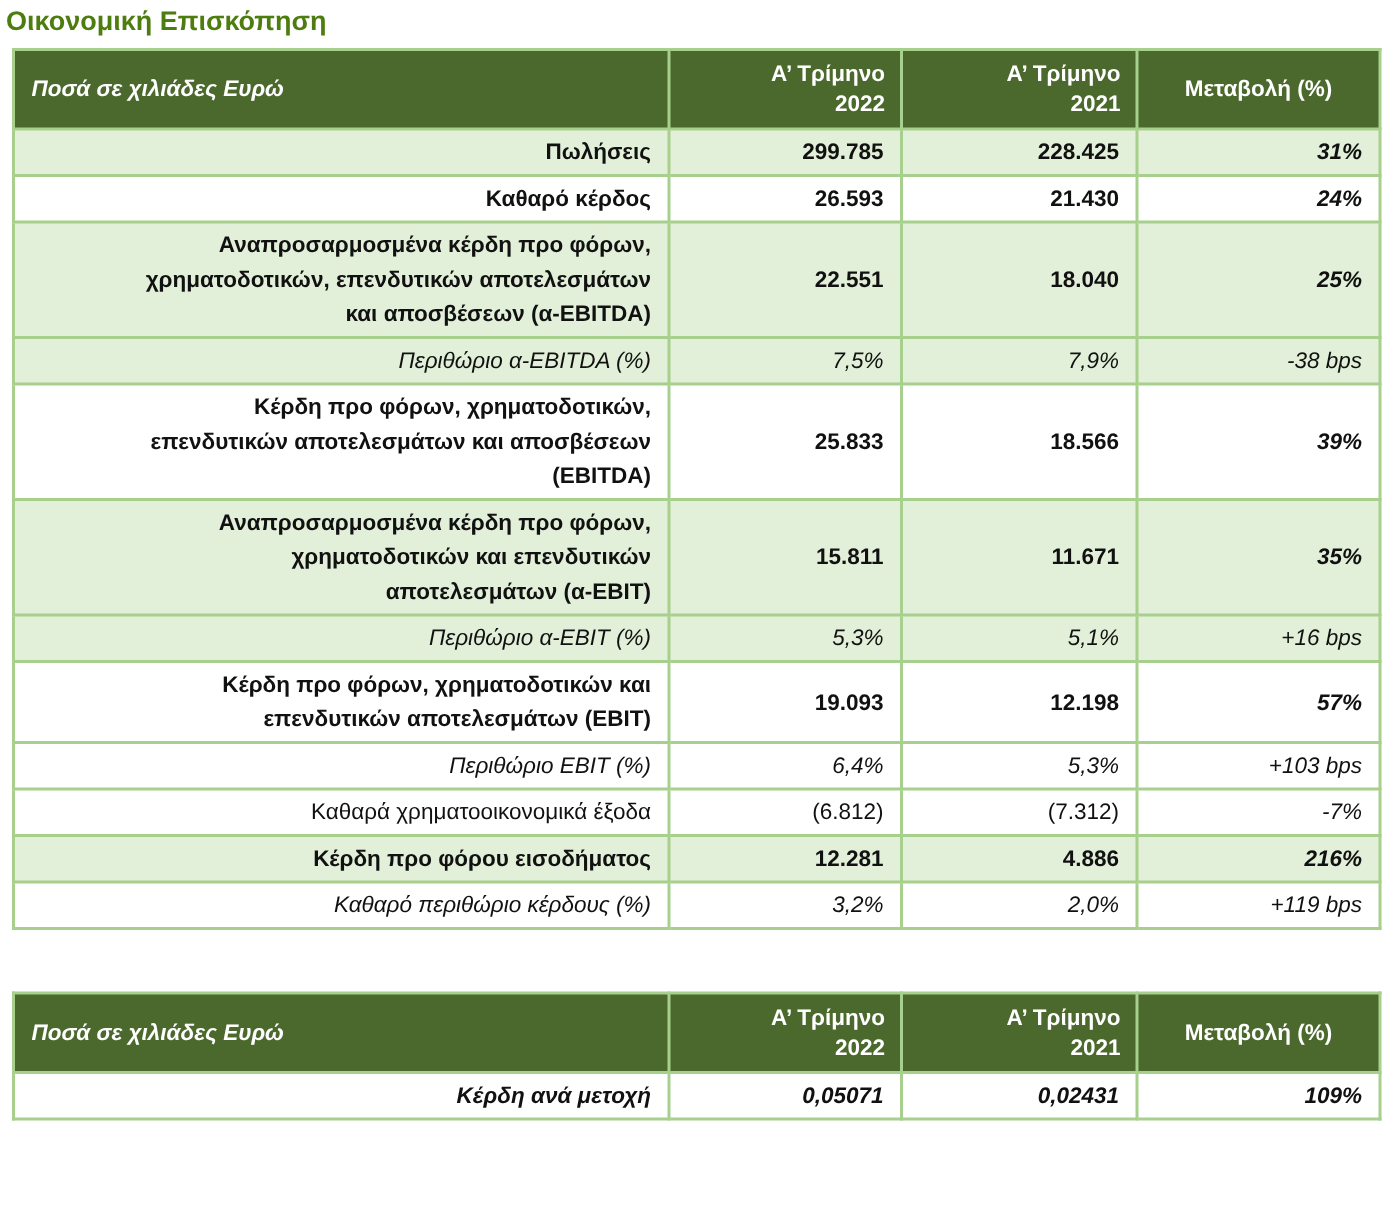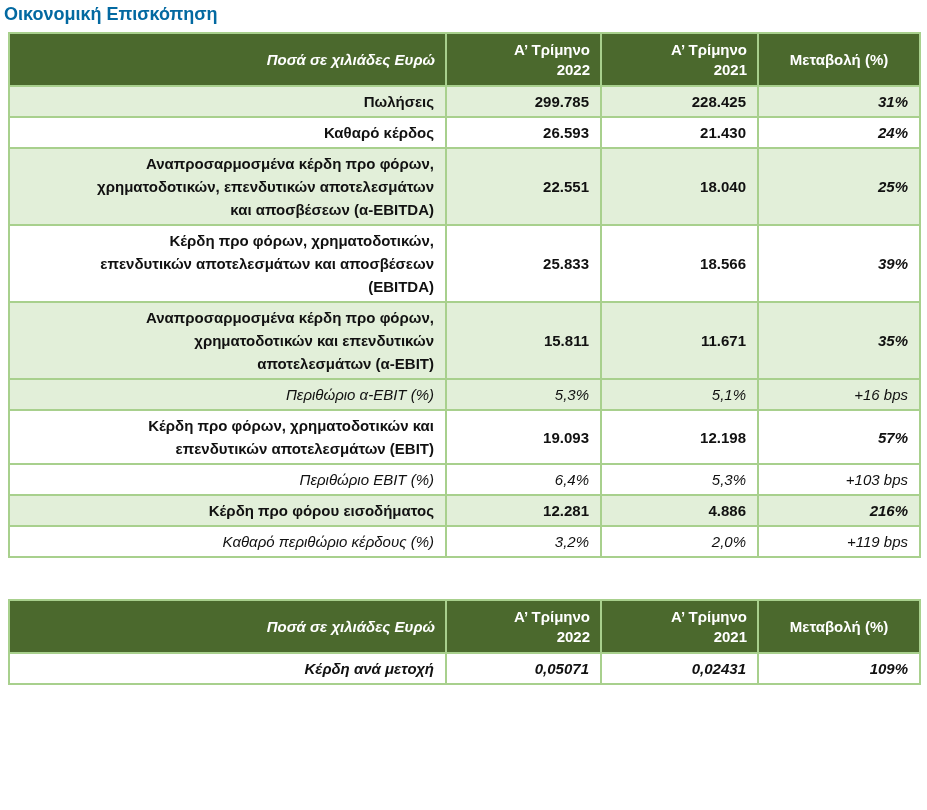--- a/index.html
+++ b/index.html
@@ -12,21 +12,21 @@
   .page {
     width: 927px;
     height: 810px;
     box-sizing: border-box;
     padding: 2px 7px 0 3px;
     overflow: hidden;
   }
   h1.doc-title {
     font-size: 18px;
     font-weight: bold;
-    color: #0369a1;
+    color: #4d7c0f;
     margin: 2px 0 7px 1px;
     letter-spacing: 0;
   }
   table.fin {
     border-collapse: collapse;
     table-layout: fixed;
     width: 911px;
     margin-left: 5px;
     font-size: 15px;
   }
@@ -40,21 +40,21 @@
 
   th {
     background: #4b692d;
     color: #ffffff;
     font-weight: bold;
     height: 53px;
     vertical-align: middle;
     padding: 4px 10px;
     line-height: 20px;
   }
-  th.label { text-align: right; font-style: italic; padding-left: 11px; }
+  th.label { text-align: left; font-style: italic; padding-left: 11px; }
   th.num   { text-align: right; white-space: pre-line; }
   th.chg   { text-align: center; padding: 4px 6px; }
 
   td {
     height: 28px;
     vertical-align: middle;
     padding: 3px 11px;
     line-height: 23px;
   }
   td.label { text-align: right; white-space: pre-line; }
@@ -104,20 +104,26 @@
           <td class="chg">24%</td>
         </tr>
         <tr class="shaded bold">
           <td class="label">Αναπροσαρμοσμένα κέρδη προ φόρων,
 χρηματοδοτικών, επενδυτικών αποτελεσμάτων
 και αποσβέσεων (α-EBITDA)</td>
           <td class="num">22.551</td>
           <td class="num">18.040</td>
           <td class="chg">25%</td>
         </tr>
+        <tr class="shaded italic">
+          <td class="label">Περιθώριο α-EBITDA (%)</td>
+          <td class="num">7,5%</td>
+          <td class="num">7,9%</td>
+          <td class="chg">-38 bps</td>
+        </tr>
         <tr class="bold">
           <td class="label">Κέρδη προ φόρων, χρηματοδοτικών,
 επενδυτικών αποτελεσμάτων και αποσβέσεων
 (EBITDA)</td>
           <td class="num">25.833</td>
           <td class="num">18.566</td>
           <td class="chg">39%</td>
         </tr>
         <tr class="shaded bold">
           <td class="label">Αναπροσαρμοσμένα κέρδη προ φόρων,
@@ -138,20 +144,26 @@
 επενδυτικών αποτελεσμάτων (EBIT)</td>
           <td class="num">19.093</td>
           <td class="num">12.198</td>
           <td class="chg">57%</td>
         </tr>
         <tr class="italic">
           <td class="label">Περιθώριο EBIT (%)</td>
           <td class="num">6,4%</td>
           <td class="num">5,3%</td>
           <td class="chg">+103 bps</td>
+        </tr>
+        <tr>
+          <td class="label">Καθαρά χρηματοοικονομικά έξοδα</td>
+          <td class="num">(6.812)</td>
+          <td class="num">(7.312)</td>
+          <td class="chg">-7%</td>
         </tr>
         <tr class="shaded bold">
           <td class="label">Κέρδη προ φόρου εισοδήματος</td>
           <td class="num">12.281</td>
           <td class="num">4.886</td>
           <td class="chg">216%</td>
         </tr>
         <tr class="italic">
           <td class="label">Καθαρό περιθώριο κέρδους (%)</td>
           <td class="num">3,2%</td>

